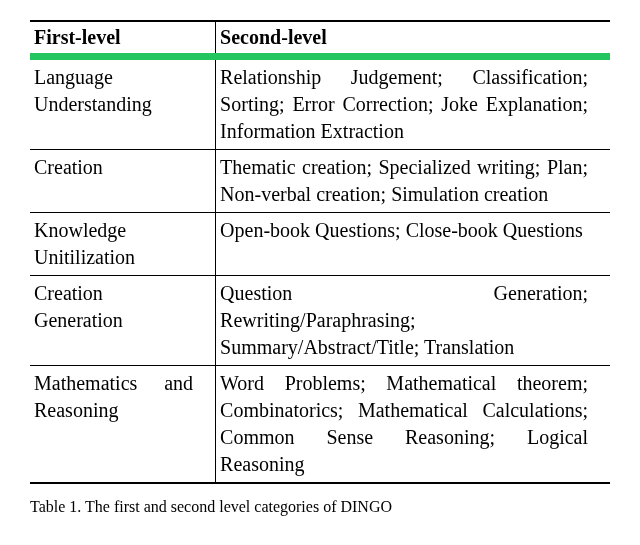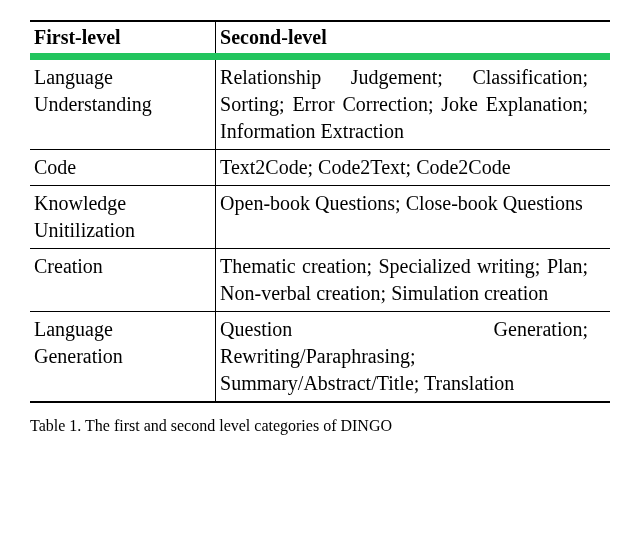--- a/index.html
+++ b/index.html
@@ -65,31 +65,31 @@
       <th class="col1">First-level</th>
       <th class="col2">Second-level</th>
     </tr>
   </thead>
   <tbody>
     <tr>
       <td class="col1">Language Understanding</td>
       <td class="col2">Relationship Judgement; Classification; Sorting; Error Correction; Joke Explanation; Information Extraction</td>
     </tr>
     <tr>
-      <td class="col1">Code</td>
-      <td class="col2">Text2Code; Code2Text; Code2Code</td>
+      <td class="col1">Creation</td>
+      <td class="col2">Thematic creation; Specialized writing; Plan; Non-verbal creation; Simulation creation</td>
     </tr>
     <tr>
       <td class="col1">Knowledge Unitilization</td>
       <td class="col2">Open-book Questions; Close-book Questions</td>
     </tr>
     <tr>
-      <td class="col1">Creation</td>
-      <td class="col2">Thematic creation; Specialized writing; Plan; Non-verbal creation; Simulation creation</td>
+      <td class="col1">Creation Generation</td>
+      <td class="col2">Question Generation; Rewriting/Paraphrasing; Summary/Abstract/Title; Translation</td>
     </tr>
     <tr>
-      <td class="col1">Language Generation</td>
-      <td class="col2">Question Generation; Rewriting/Paraphrasing; Summary/Abstract/Title; Translation</td>
+      <td class="col1">Mathematics and Reasoning</td>
+      <td class="col2">Word Problems; Mathematical theorem; Combinatorics; Mathematical Calculations; Common Sense Reasoning; Logical Reasoning</td>
     </tr>
   </tbody>
 </table>
 
 <div class="caption">Table 1. The first and second level categories of DINGO</div>
 
 </body></html>

